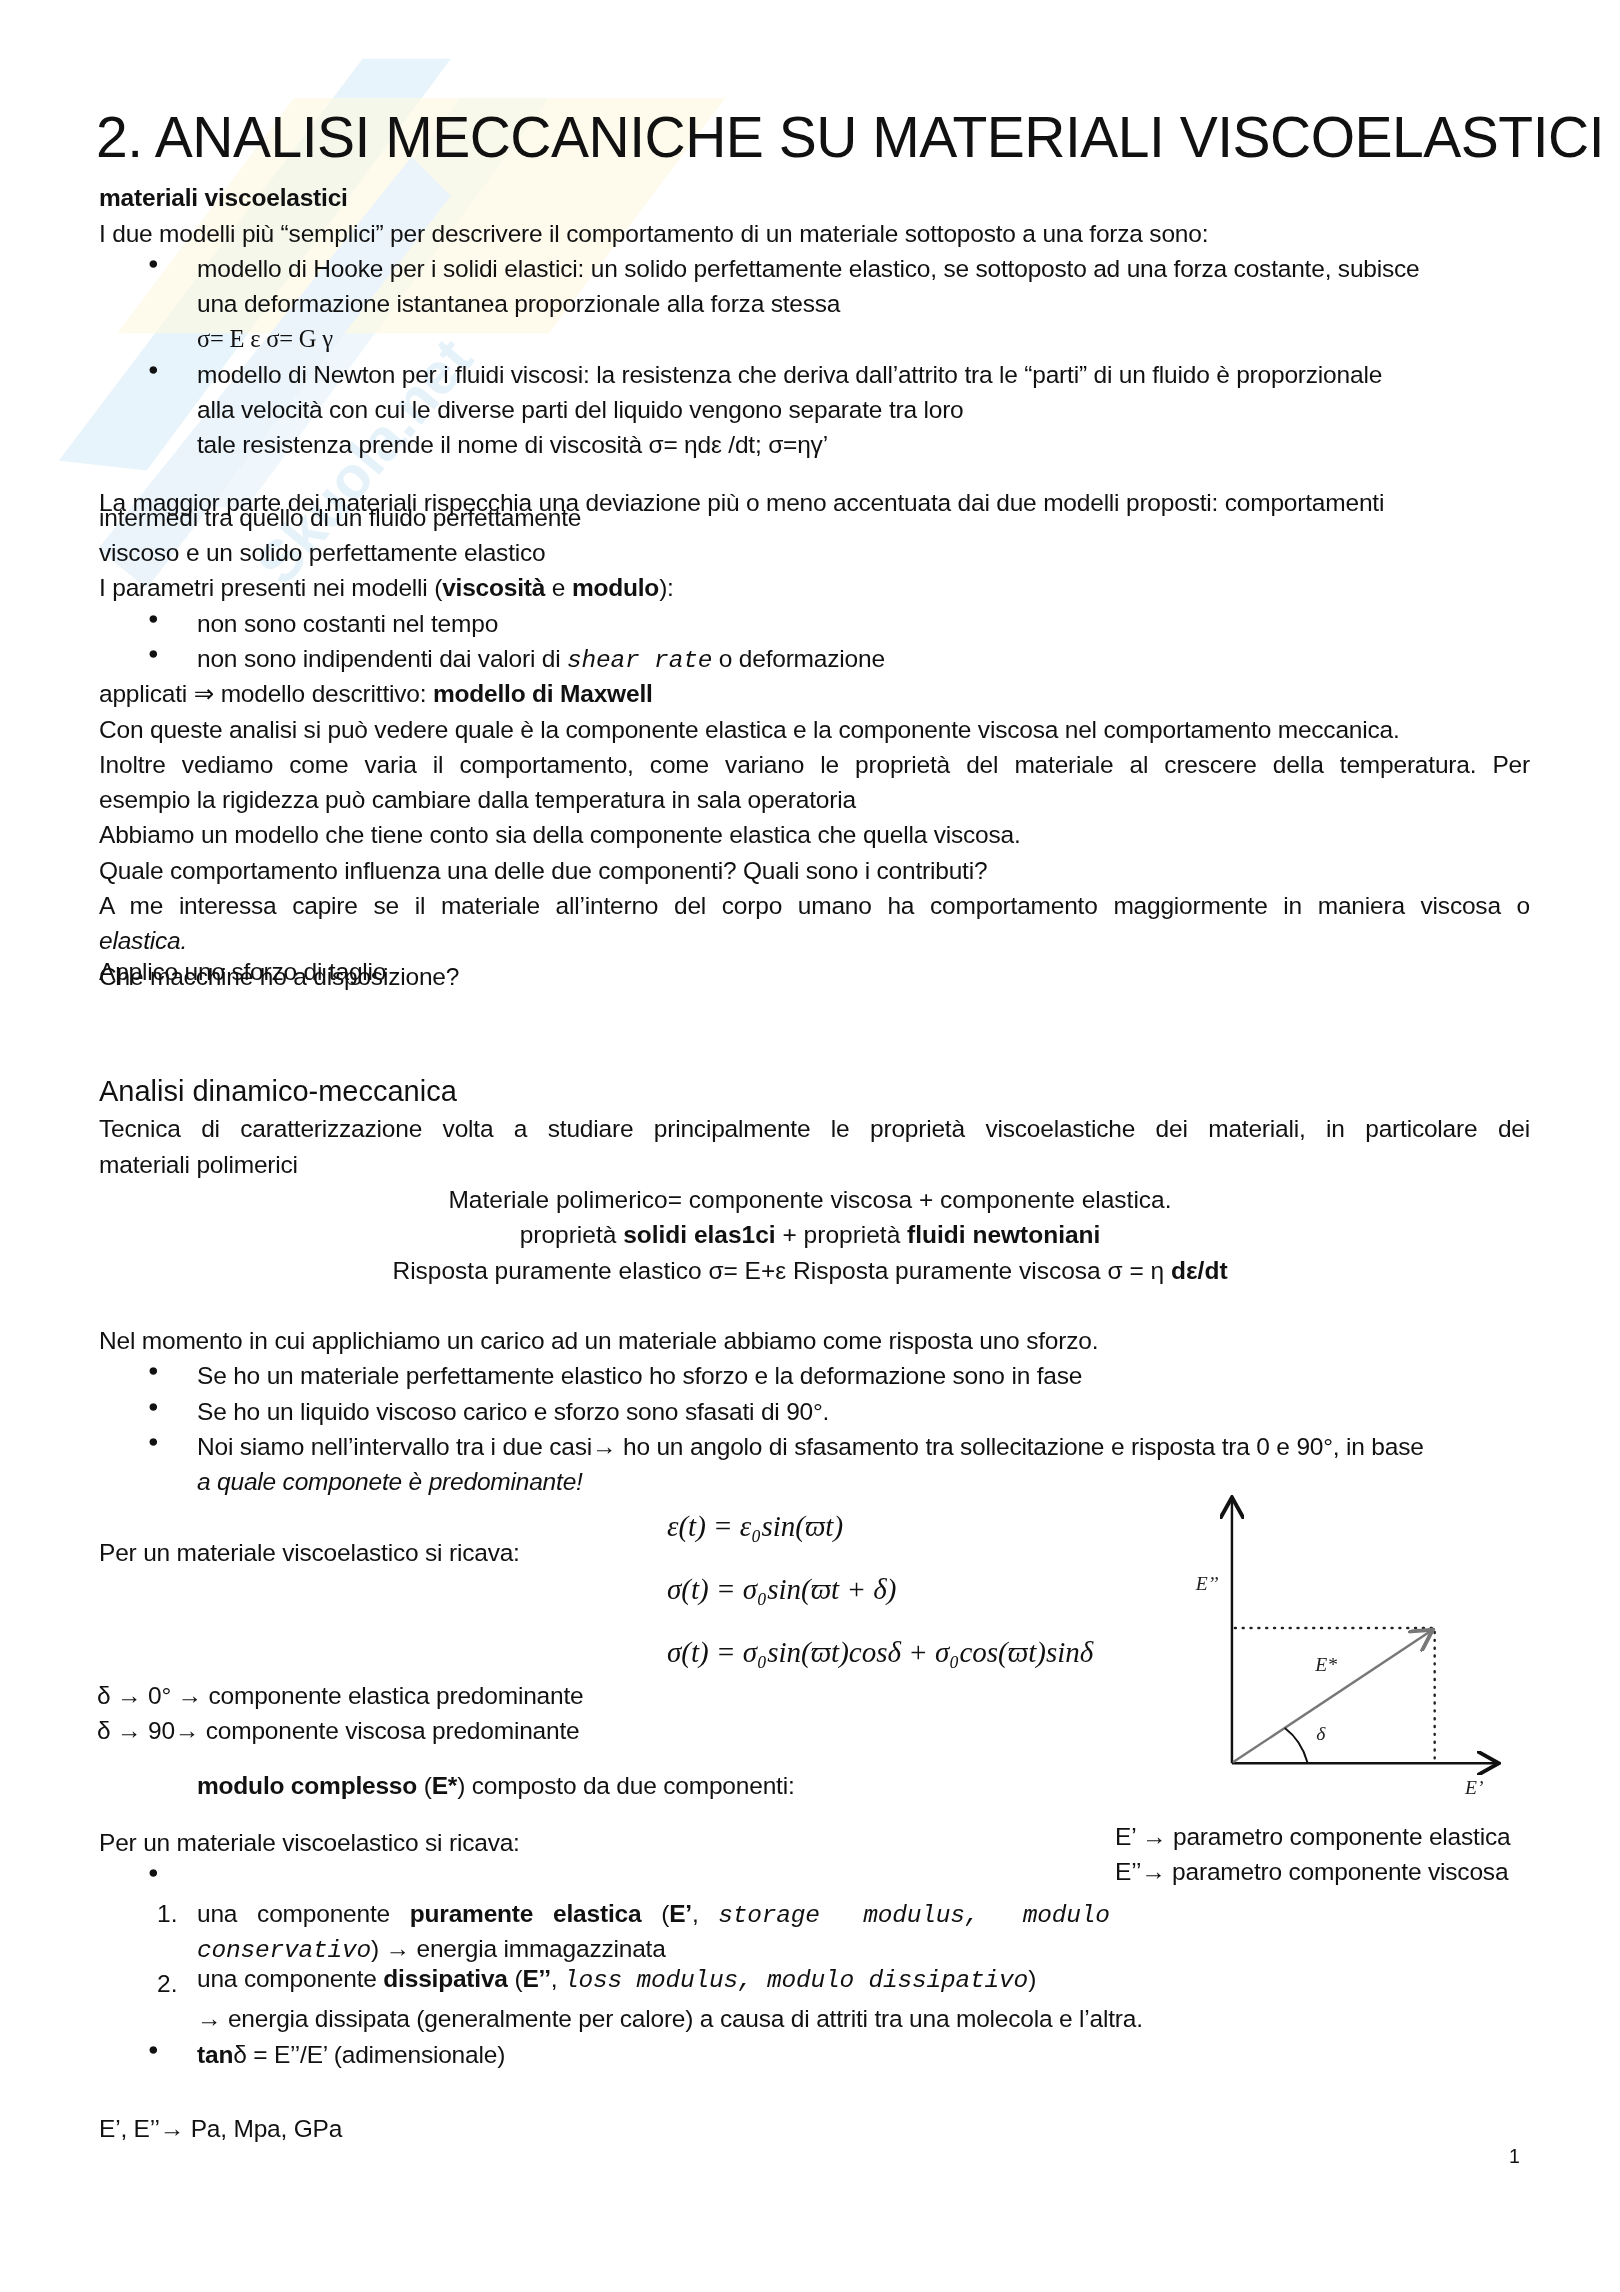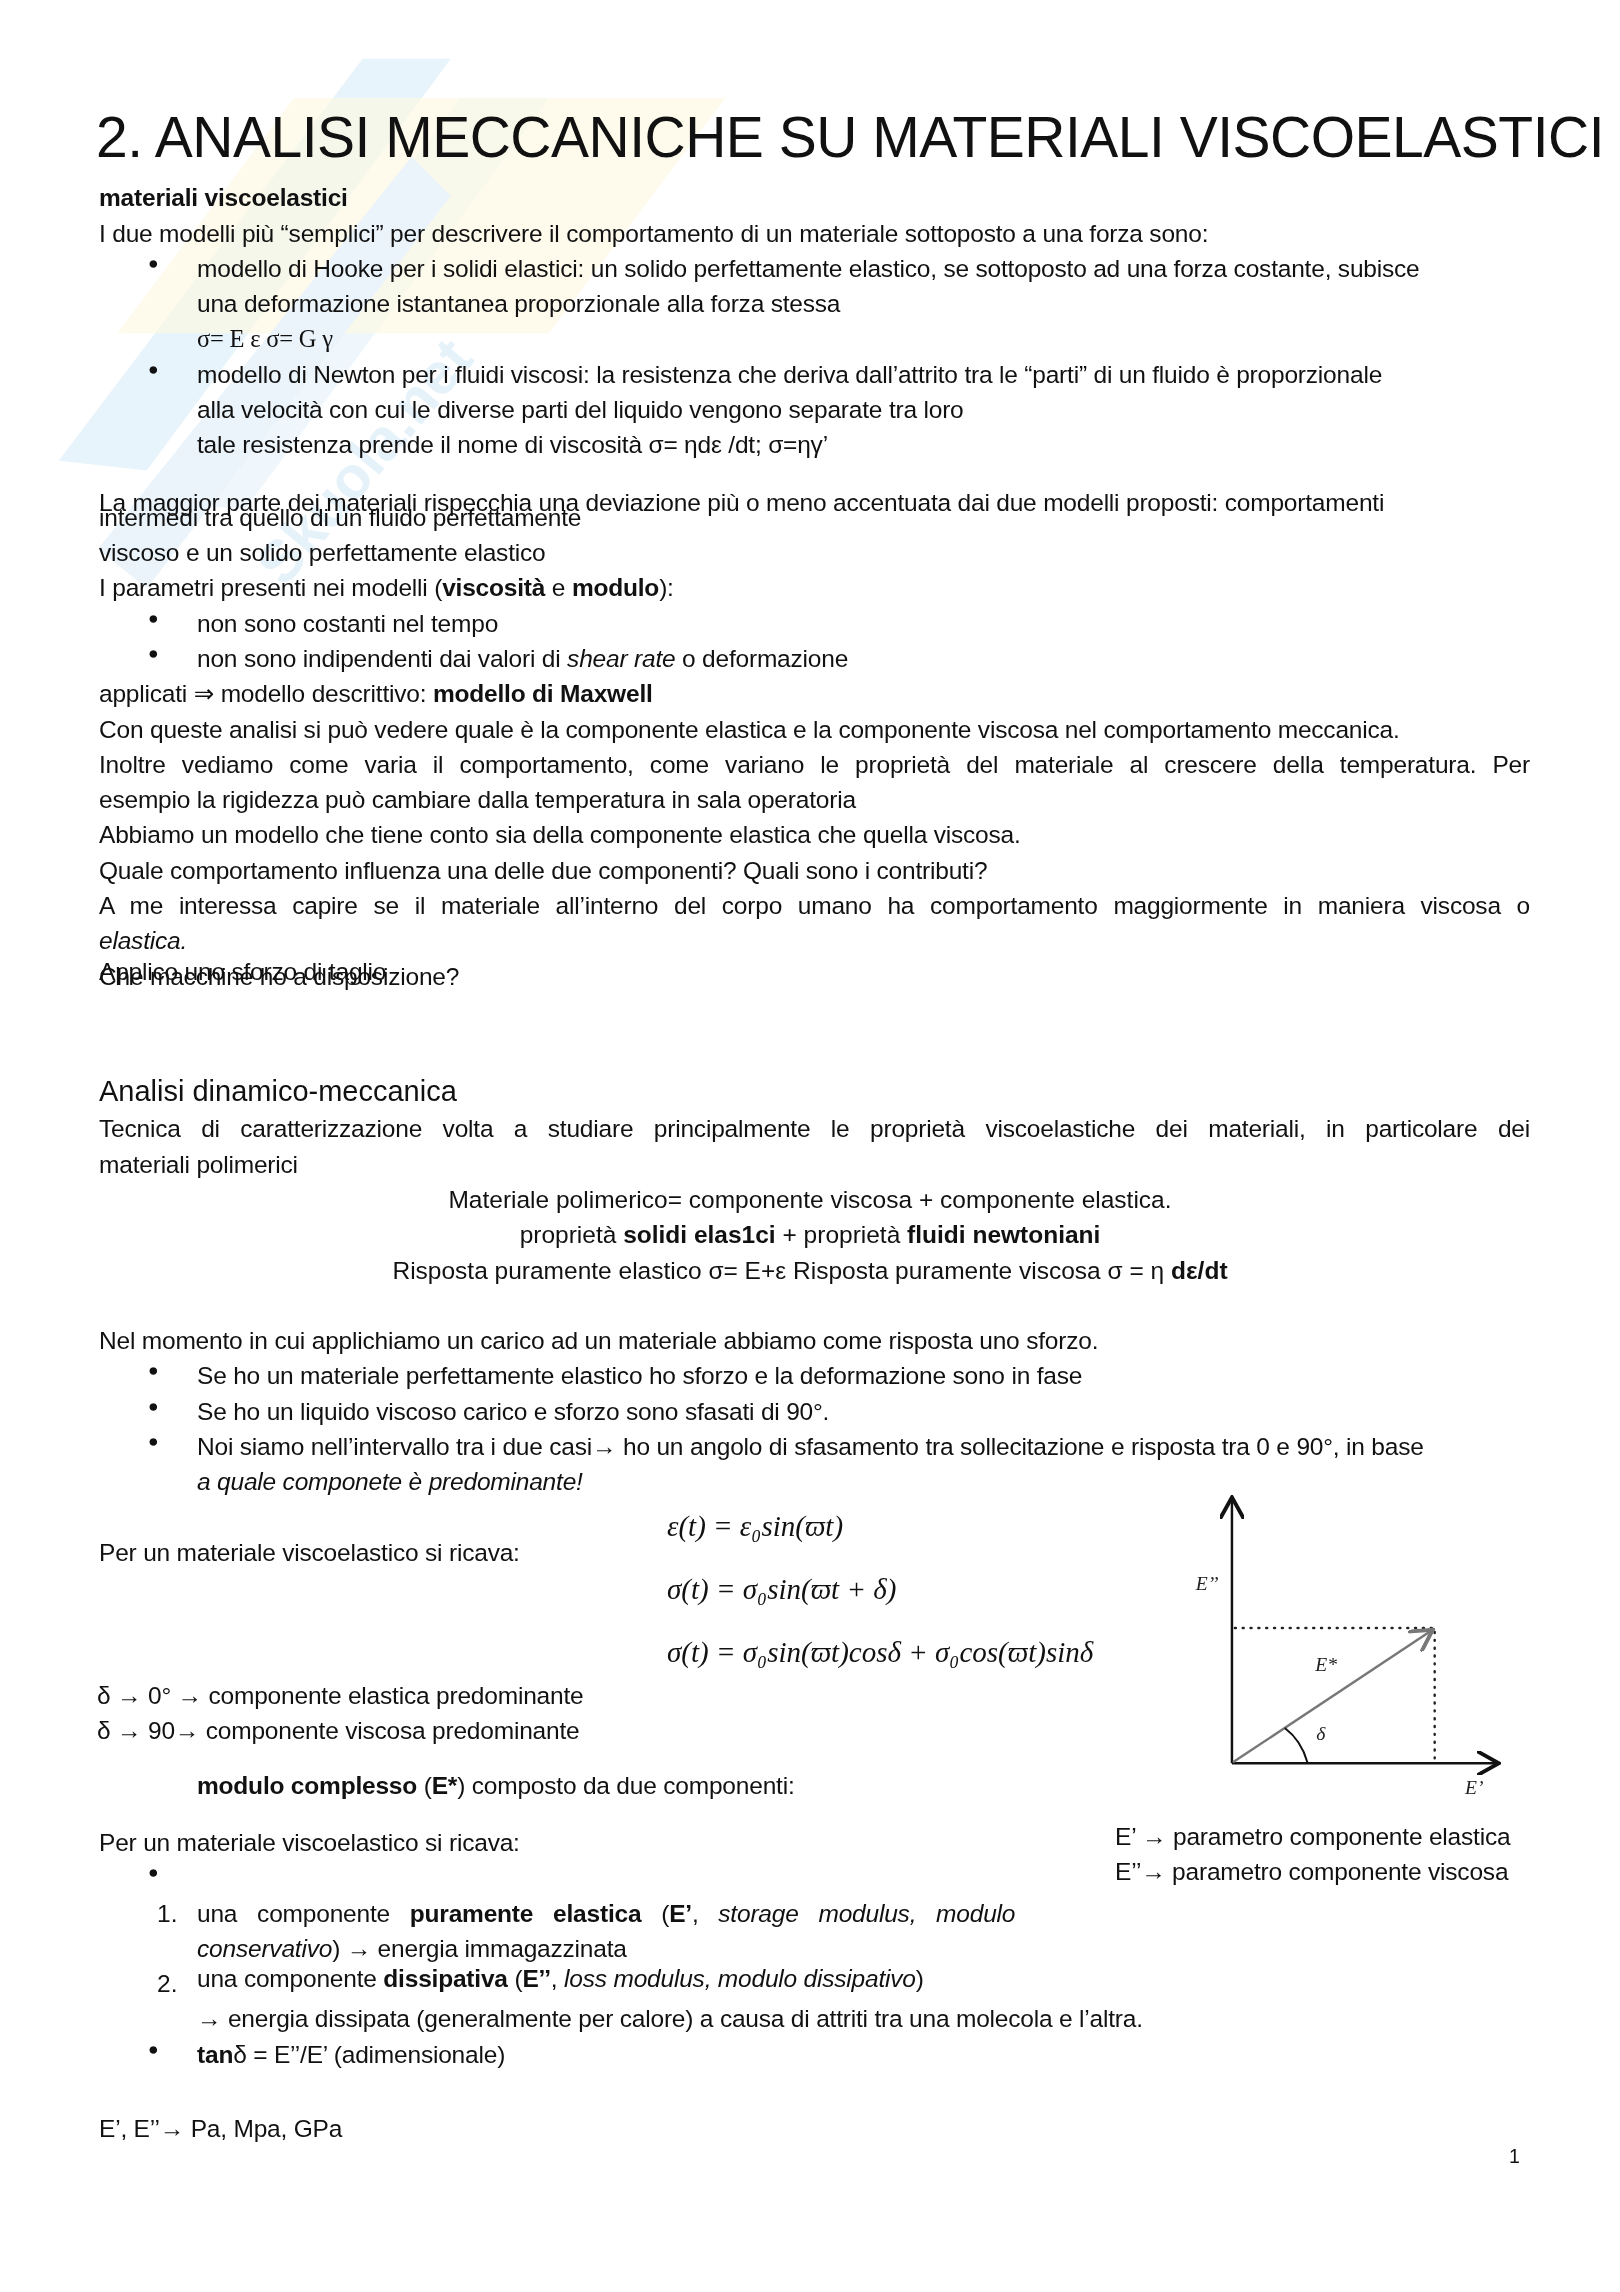--- a/index.html
+++ b/index.html
@@ -4,21 +4,21 @@
 <style>
   html, body { margin: 0; padding: 0; background: #ffffff; }
   body { width: 1620px; height: 2293px; position: relative; overflow: hidden;
          font-family: "Liberation Sans", "DejaVu Sans", sans-serif; color: #111; }
   .page { position: absolute; left: 0; top: 0; width: 1620px; height: 2293px; }
   .watermark { position: absolute; left: 39px; top: 39px; width: 706px; height: 667px; pointer-events: none; opacity: 0.55; }
   .txt { position: absolute; left: 99px; font-size: 24.5px; line-height: 35px; white-space: nowrap; letter-spacing: -0.2px; }
   .title { position: absolute; left: 96px; top: 102px; font-size: 57px; line-height: 71px; letter-spacing: -0.5px; font-weight: 300; }
   .h2 { position: absolute; left: 99px; top: 1072px; font-size: 29px; line-height: 39px; }
   .bold { font-weight: bold; }
-  .ital { font-style: italic; }
+  .ital { font-style: italic; font-family: Liberation Mono, monospace; }
   .bullet { position: absolute; left: 148px; font-size: 17.6px; }
   .ind { left: 197px; }
   .just { width: 1431px; text-align: justify; text-align-last: justify; white-space: normal; }
   .center { position: absolute; left: 0; width: 1620px; text-align: center; font-size: 24.5px; line-height: 35px; }
   .math { position: absolute; left: 667px; font-family: "Liberation Serif", "DejaVu Serif", serif; font-style: italic; font-size: 29px; line-height: 39px; white-space: nowrap; }
   .diagram { position: absolute; left: 1176px; top: 1490px; width: 392px; height: 333px; }
   .pagenum { position: absolute; left: 1509px; top: 2145px; font-size: 19.6px; }
   .num { position: absolute; left: 157px; font-size: 24.5px; line-height: 35px; }
 </style>
 </head>

